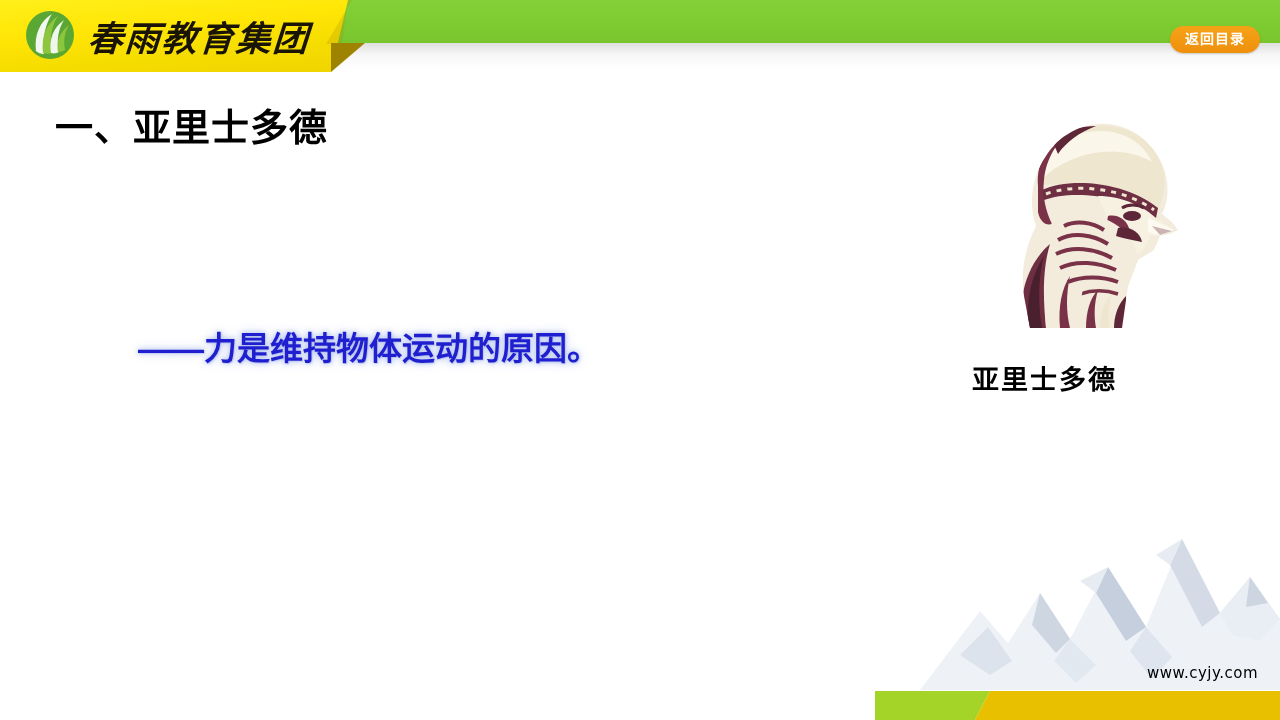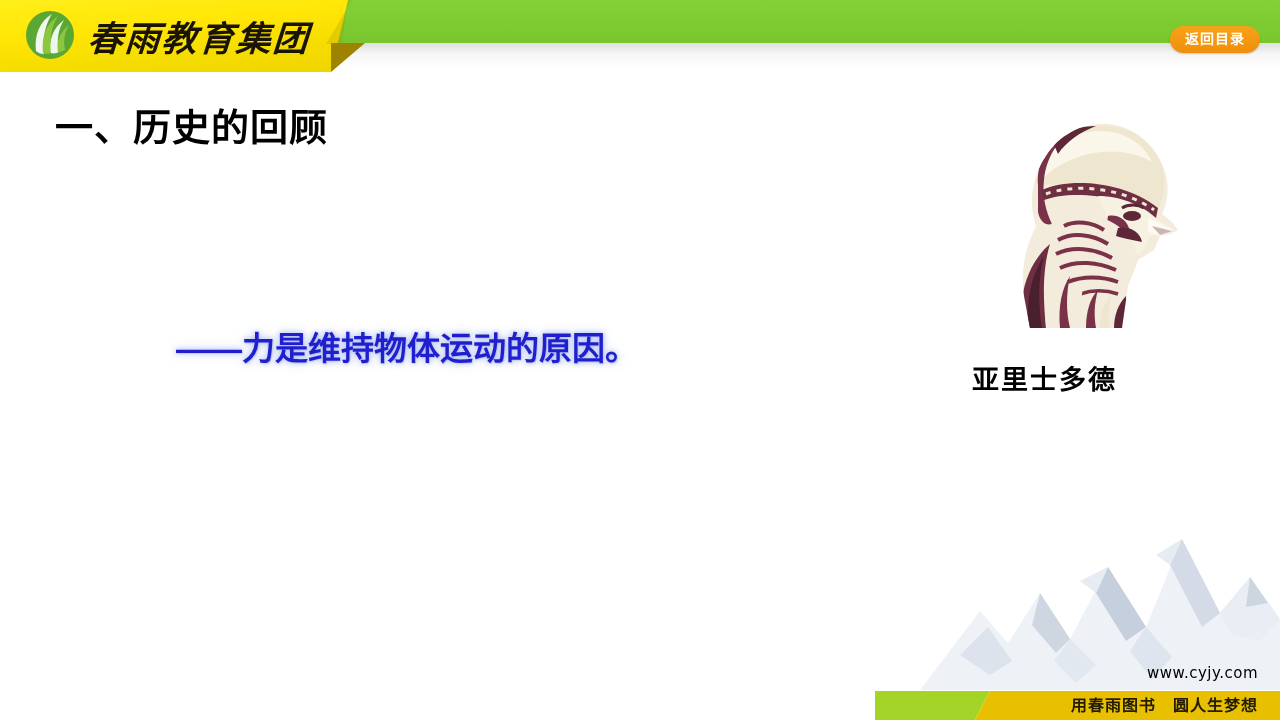--- a/index.html
+++ b/index.html
@@ -161,21 +161,20 @@
     left: 138px;
     top: 322px;
     font-size: 33px;
     font-weight: 700;
     color: #1f1fd0;
     white-space: nowrap;
     text-shadow:
        0 0 5px rgba(170,185,235,0.95),
        0 0 11px rgba(185,198,240,0.8),
        1px 1px 0 rgba(210,220,245,0.9);
-    margin-left: 38px;
   }
 
   
   .portrait-box {
     position: absolute;
     left: 972px;
     top: 100px;
     width: 222px;
     height: 228px;
     background: #ffffff;
@@ -270,21 +269,21 @@
           <path d="M42 13 C31 21 27 32 29 46 C32 47 35 46 37 45 C34 32 37 21 42 13 Z" fill="#ffffff" opacity="0.9"></path>
           <path d="M47 18 C38 25 34 34 36 45 C39 45 41 44 43 43 C41 33 43 25 47 18 Z" fill="#8cc63f"></path>
         </svg>
       </div>
       <div class="logo-text">春雨教育集团</div>
     </div>
 
     <button class="back-button">返回目录</button>
   </div>
 
-  <div class="section-title">一、历史的回顾</div>
+  <div class="section-title">一、亚里士多德</div>
 
 
   <div class="conclusion">——力是维持物体运动的原因。</div>
 
   <div class="portrait-box">
     <svg width="222" height="228" viewBox="0 0 222 228" aria-hidden="true">
       <defs>
         <clipPath id="figClip">
           <path d="M58 228 L52 196 C48 170 54 146 64 126 C56 104 60 76 74 56 C88 34 112 22 136 24
                    C160 26 180 42 190 64 C198 82 197 100 190 114 L200 122 L206 130 L198 134 L188 136
@@ -355,16 +354,15 @@
       <path d="M226 112 L252 142 L232 164 L210 136 Z" fill="#dfe5ee"></path>
       <path d="M300 98 L330 62 L360 104 L340 126 L312 120 Z" fill="#e9eef4"></path>
       <path d="M330 62 L348 88 L326 92 Z" fill="#cdd5e1"></path>
     </svg>
   </div>
 
   <div class="site-url">www.cyjy.com</div>
   <div class="footer-band">
     <div class="footer-green"></div>
     <div class="footer-yellow"></div>
-    <div class="footer-slogan">用春雨图书　圆人生梦想</div>
   </div>
 
 </div>
 
 </body></html>

